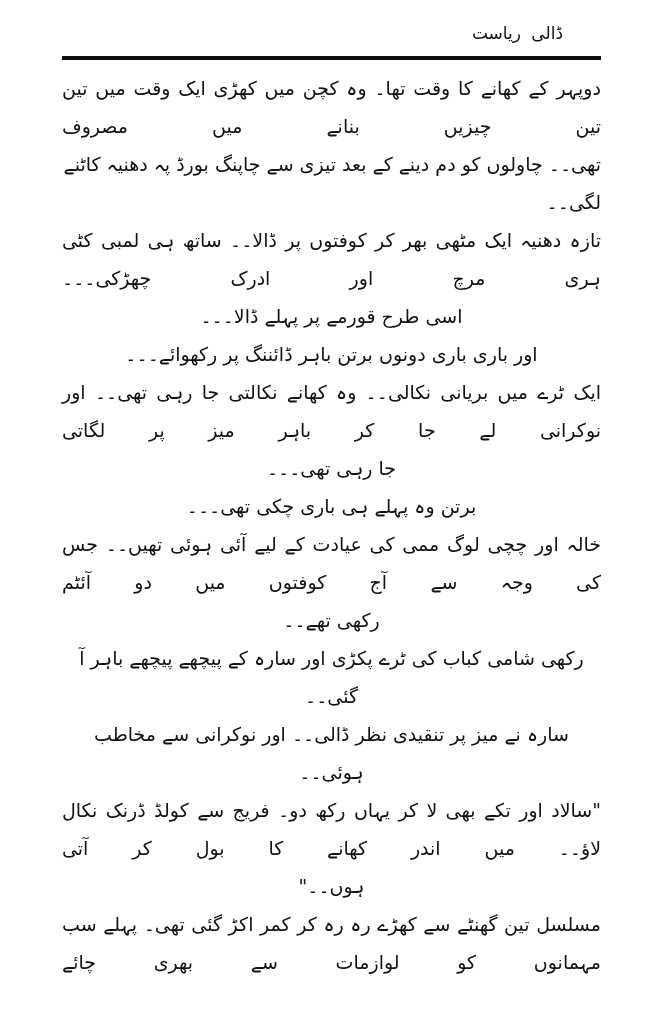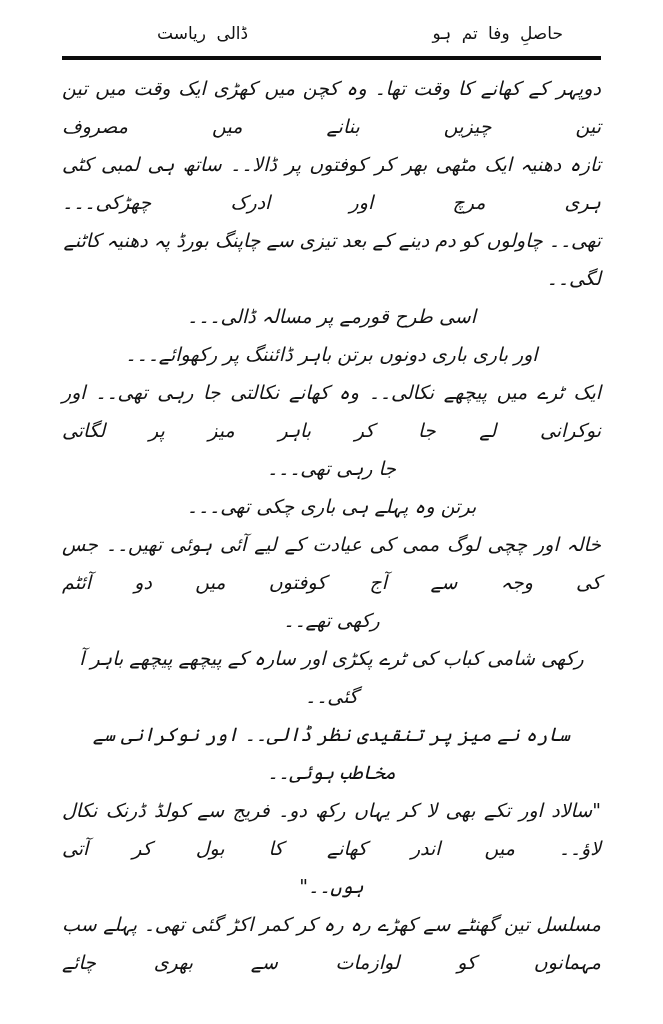--- a/index.html
+++ b/index.html
@@ -32,44 +32,43 @@
     width: 100%;
   }
   .rule.top { margin-top: 10px; }
   
   .bodytext {
     direction: rtl;
     padding-top: 9px;
     font-size: 19px;
     line-height: 38px;
   }
-  .line { width: 100%; font-style: italic; }
+  .line { width: 100%; }
   .line.j { text-align: justify; text-align-last: justify; }
   .line.c { text-align: center; }
   .line.r { text-align: right; }
 </style>
 </head>
 <body>
 
 <div class="page">
 
   <div class="header">
-    <span>حاصلِ وفا تم ہو</span>
     <span>ڈالی ریاست</span>
   </div>
 
   <div class="rule top"></div>
 
   <div class="bodytext">
     <div class="line j">دوپہر کے کھانے کا وقت تھا۔ وہ کچن میں کھڑی ایک وقت میں تین تین چیزیں بنانے میں مصروف</div>
+    <div class="line r">تھی۔۔ چاولوں کو دم دینے کے بعد تیزی سے چاپنگ بورڈ پہ دھنیہ کاٹنے لگی۔۔</div>
     <div class="line j">تازہ دھنیہ ایک مٹھی بھر کر کوفتوں پر ڈالا۔۔ ساتھ ہی لمبی کٹی ہری مرچ اور ادرک چھڑکی۔۔۔</div>
-    <div class="line r">تھی۔۔ چاولوں کو دم دینے کے بعد تیزی سے چاپنگ بورڈ پہ دھنیہ کاٹنے لگی۔۔</div>
-    <div class="line c">اسی طرح قورمے پر مسالہ ڈالی۔۔۔</div>
+    <div class="line c">اسی طرح قورمے پر پہلے ڈالا۔۔۔</div>
     <div class="line c">اور باری باری دونوں برتن باہر ڈائننگ پر رکھوائے۔۔۔</div>
-    <div class="line j">ایک ٹرے میں پیچھے نکالی۔۔ وہ کھانے نکالتی جا رہی تھی۔۔ اور نوکرانی لے جا کر باہر میز پر لگاتی</div>
+    <div class="line j">ایک ٹرے میں بریانی نکالی۔۔ وہ کھانے نکالتی جا رہی تھی۔۔ اور نوکرانی لے جا کر باہر میز پر لگاتی</div>
     <div class="line c">جا رہی تھی۔۔۔</div>
     <div class="line c">برتن وہ پہلے ہی باری چکی تھی۔۔۔</div>
     <div class="line j">خالہ اور چچی لوگ ممی کی عیادت کے لیے آئی ہوئی تھیں۔۔ جس کی وجہ سے آج کوفتوں میں دو آئٹم</div>
     <div class="line c">رکھی تھے۔۔</div>
     <div class="line c">رکھی شامی کباب کی ٹرے پکڑی اور سارہ کے پیچھے پیچھے باہر آ گئی۔۔</div>
     <div class="line c">سارہ نے میز پر تنقیدی نظر ڈالی۔۔ اور نوکرانی سے مخاطب ہوئی۔۔</div>
     <div class="line j">"سالاد اور تکے بھی لا کر یہاں رکھ دو۔ فریج سے کولڈ ڈرنک نکال لاؤ۔۔ میں اندر کھانے کا بول کر آتی</div>
     <div class="line c">ہوں۔۔"</div>
     <div class="line j">مسلسل تین گھنٹے سے کھڑے رہ رہ کر کمر اکڑ گئی تھی۔ پہلے سب مہمانوں کو لوازمات سے بھری چائے</div>
 

